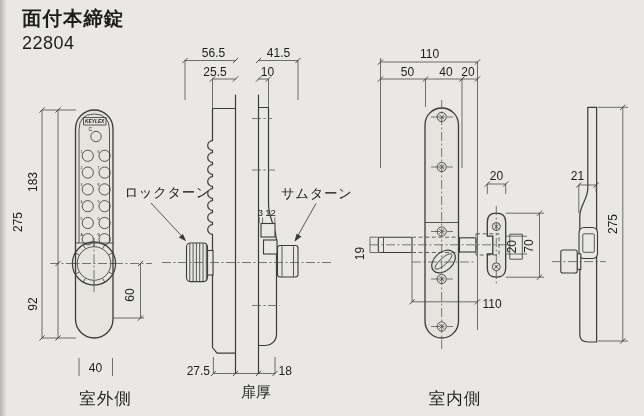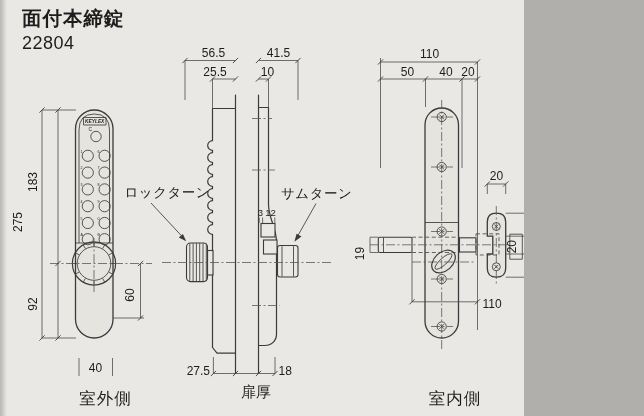--- a/index.html
+++ b/index.html
@@ -1,16 +1,16 @@
 <!DOCTYPE html>
 <html><head>
 <meta charset="utf-8">
 <style>
   html,body{margin:0;padding:0;background:#b0afac;}
-  .page{position:relative;width:524px;height:416px;background:#fdba74;overflow:hidden;
+  .page{position:relative;width:644px;height:416px;background:#fdba74;overflow:hidden;
         font-family:"Liberation Sans", sans-serif;}
   svg{display:block}
   svg text{font-family:"Liberation Sans", sans-serif;fill:#1d1d1d;}
   .outline{fill:none;stroke:#3b3b3b;stroke-width:1.2;stroke-linejoin:round;stroke-linecap:round;}
   .outline-thin{fill:none;stroke:#3b3b3b;stroke-width:0.85;stroke-linejoin:round;}
   .filled{fill:#e5e4df;stroke:#3b3b3b;stroke-width:1.3;}
   .paperfill{fill:#e9e8e4;stroke:#3b3b3b;stroke-width:1.1;}
   .dim{stroke:#4c4c4c;stroke-width:0.8;fill:none;}
   .cl{stroke:#585858;stroke-width:0.8;fill:none;stroke-dasharray:9 2.5 2 2.5;}
   .hid{stroke:#4a4a4a;stroke-width:0.85;fill:none;stroke-dasharray:4 2.6;}

